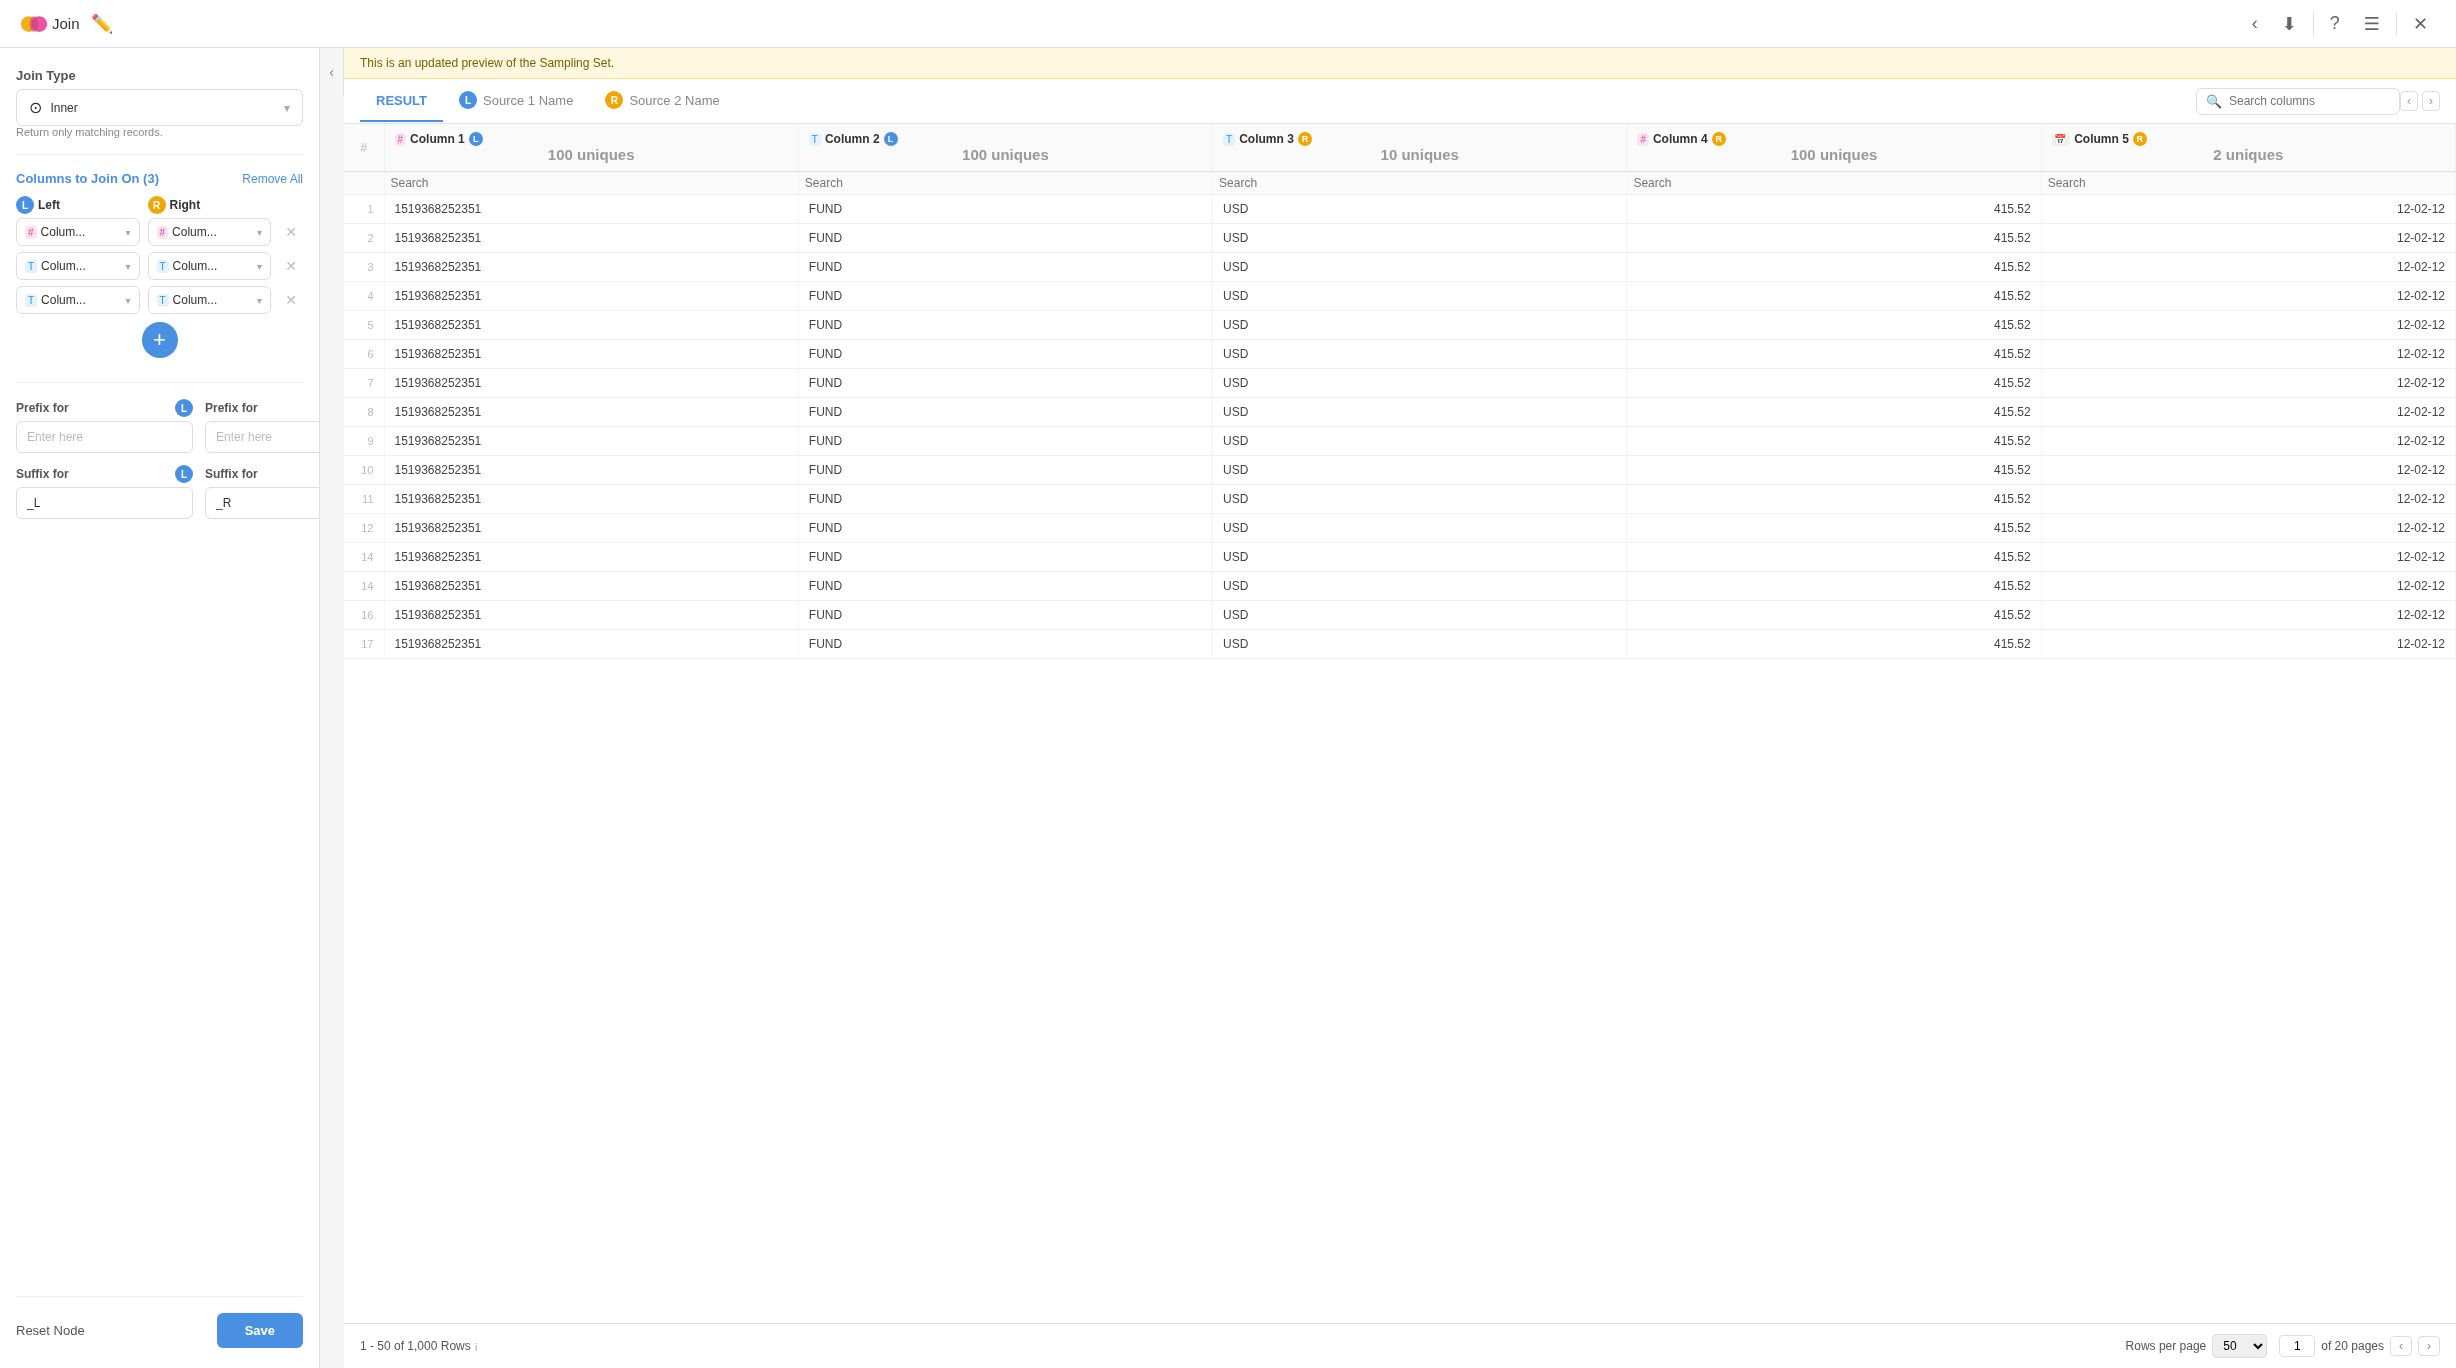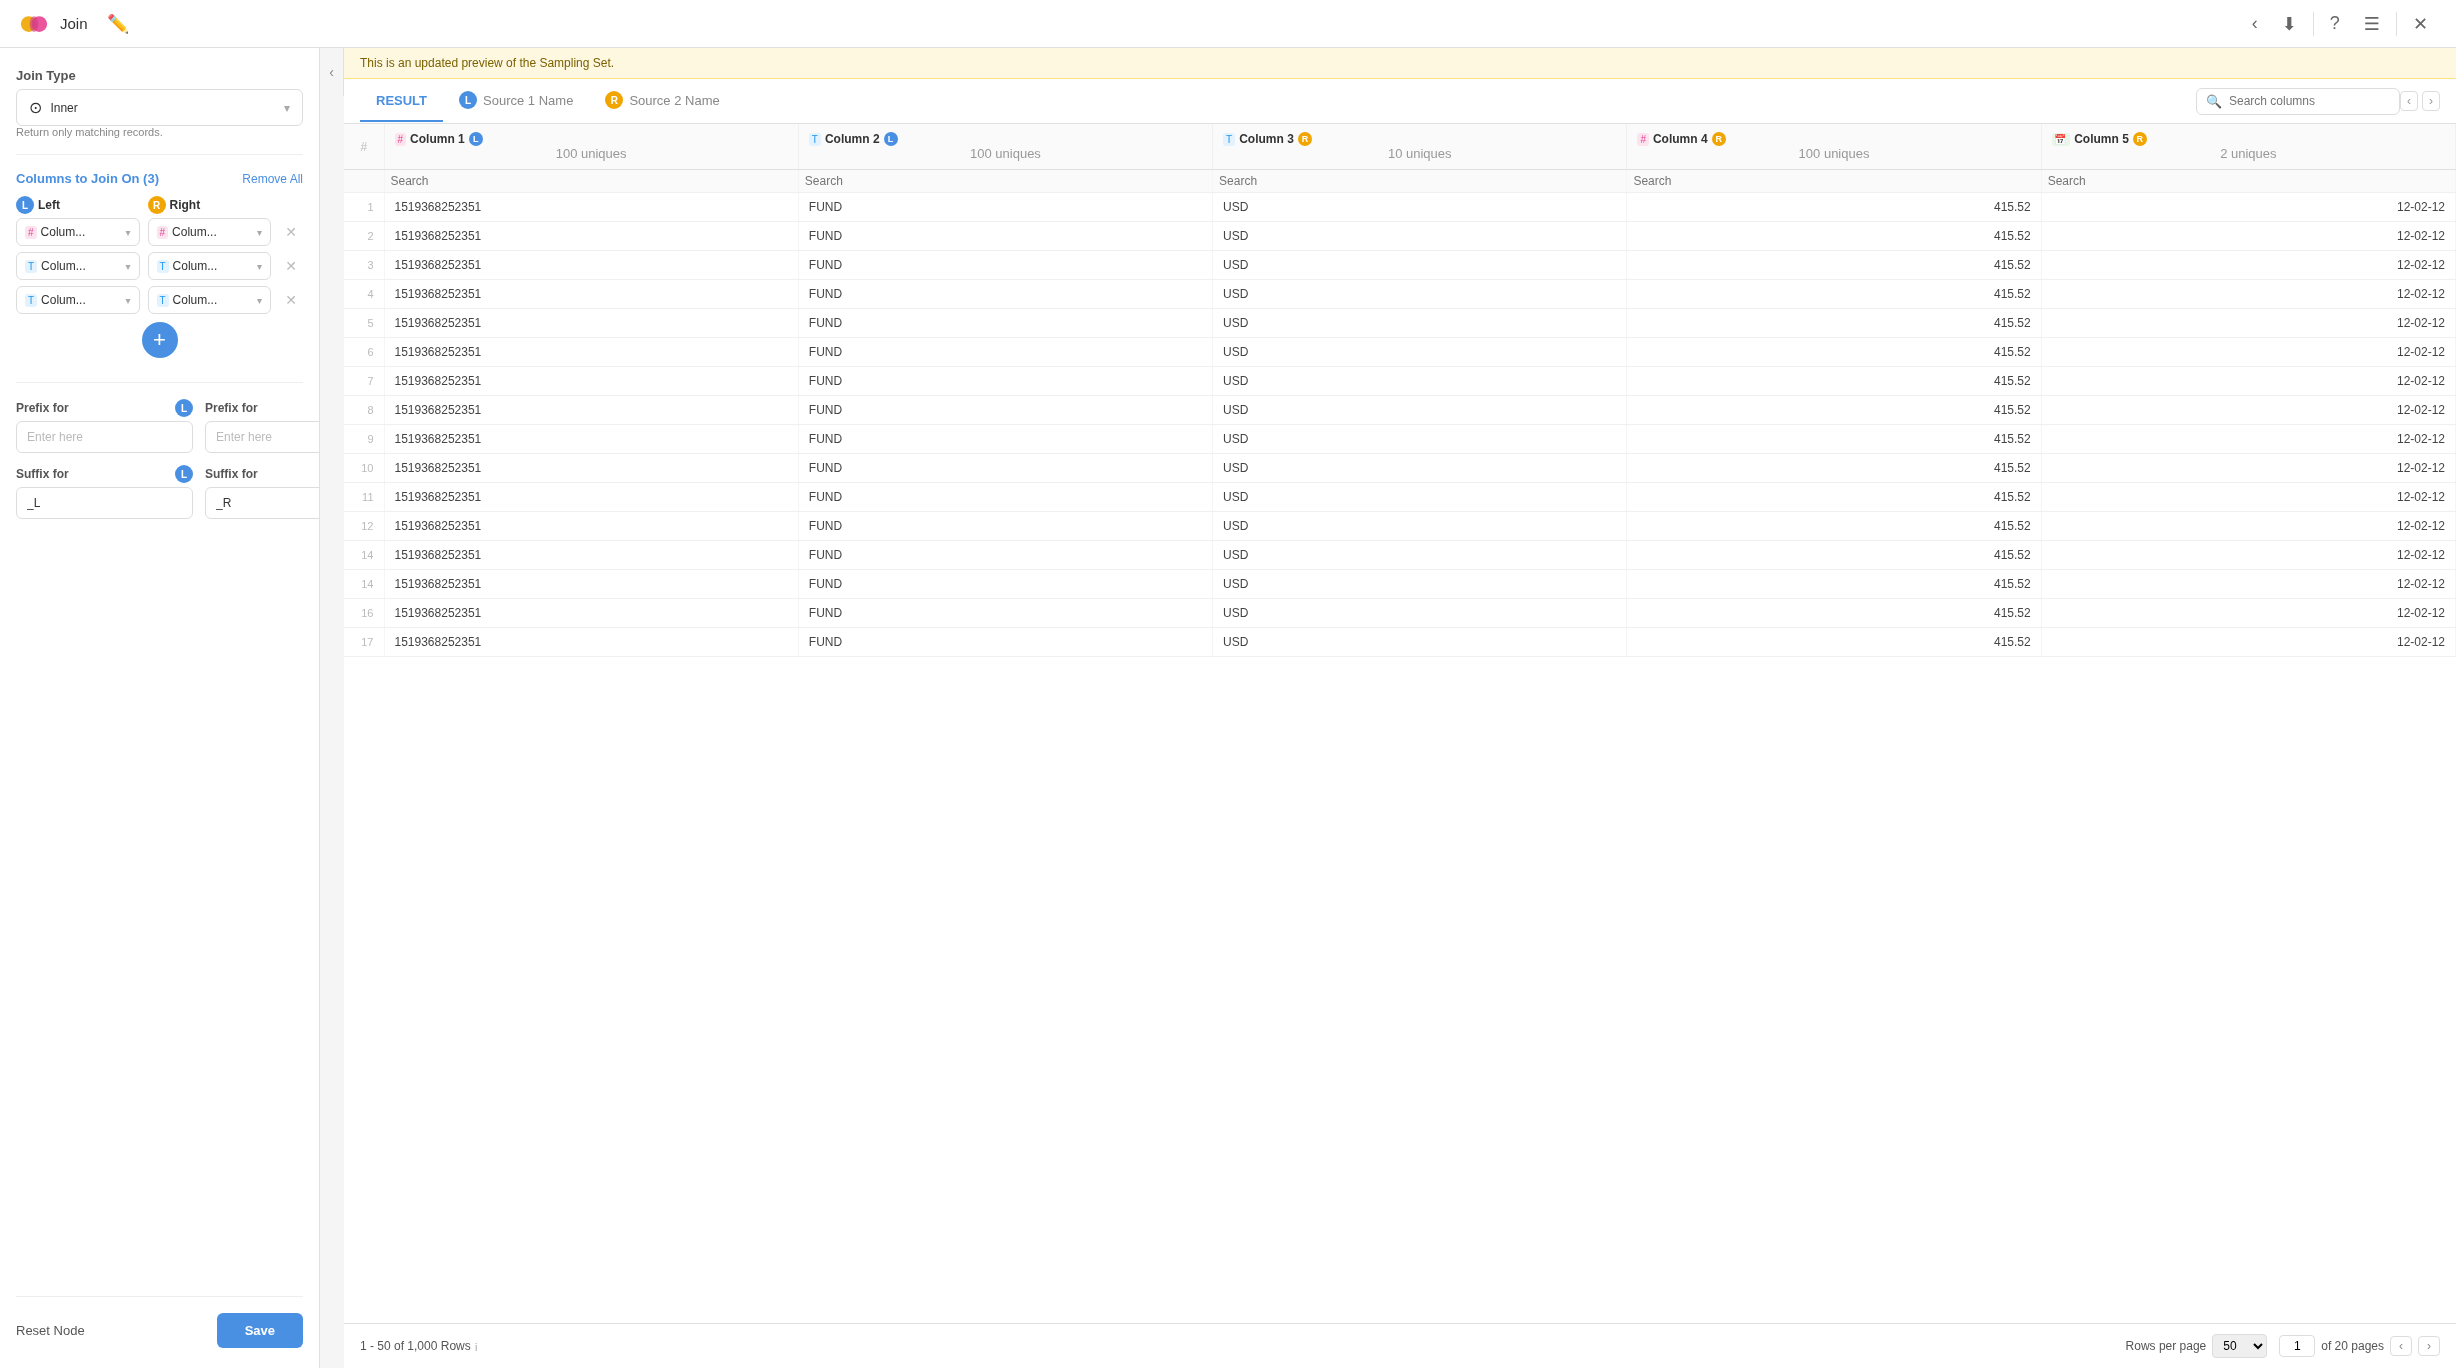--- a/index.html
+++ b/index.html
@@ -4,21 +4,21 @@
   <style>
     * { box-sizing: border-box; margin: 0; padding: 0; }
     body { font-family: -apple-system, BlinkMacSystemFont, 'Segoe UI', sans-serif; font-size: 13px; background: #f5f5f5; color: #333; height: 100vh; overflow: hidden; }
 
     
     .top-bar {
       display: flex; align-items: center; justify-content: space-between;
       background: #fff; border-bottom: 1px solid #e0e0e0;
       padding: 0 20px; height: 48px;
     }
-    .top-bar-left { display: flex; align-items: center; gap: 12px; }
+    .top-bar-left { display: flex; align-items: center; gap: 4px; }
     .join-icon { display: flex; align-items: center; }
     .join-icon svg { width: 28px; height: 20px; }
     .top-bar-title { font-size: 15px; font-weight: 500; color: #333; }
     .top-bar-right { display: flex; align-items: center; gap: 8px; }
     .top-bar-btn { background: none; border: none; cursor: pointer; color: #666; font-size: 18px; padding: 4px 8px; }
     .top-bar-separator { width: 1px; height: 24px; background: #e0e0e0; }
 
     
     .main-layout { display: flex; height: calc(100vh - 48px); }
 
@@ -97,21 +97,21 @@
     .collapse-toggle { width: 24px; height: 48px; background: #f5f5f5; border: none; border-right: 1px solid #e0e0e0; cursor: pointer; display: flex; align-items: center; justify-content: center; color: #888; font-size: 14px; }
 
     
     .table-container { flex: 1; overflow: auto; }
     table { width: 100%; border-collapse: collapse; font-size: 12px; }
     thead tr { background: #fafafa; }
     th { border-bottom: 1px solid #e0e0e0; border-right: 1px solid #f0f0f0; padding: 0; font-weight: 500; }
     .th-inner { padding: 8px 10px; }
     .th-row { display: flex; align-items: center; gap: 4px; }
     .col-header-name { font-weight: 600; font-size: 12px; }
-    .col-header-uniques { font-size: 13px; color: #999; font-weight: 400; }
+    .col-header-uniques { font-size: 15px; color: #999; font-weight: 700; }
     .search-row td { padding: 4px 6px; }
     .search-row input { width: 100%; border: none; outline: none; color: #bbb; font-size: 12px; background: transparent; }
     td { border-bottom: 1px solid #f0f0f0; border-right: 1px solid #f5f5f5; padding: 7px 10px; color: #444; }
     td:first-child { color: #aaa; text-align: center; width: 40px; }
 
     
     .table-footer { display: flex; align-items: center; gap: 12px; padding: 10px 16px; border-top: 1px solid #e0e0e0; background: #fff; font-size: 12px; color: #555; }
     .rows-info { display: flex; align-items: center; gap: 4px; }
     .footer-spacer { flex: 1; }
     .rows-per-page { display: flex; align-items: center; gap: 6px; }

